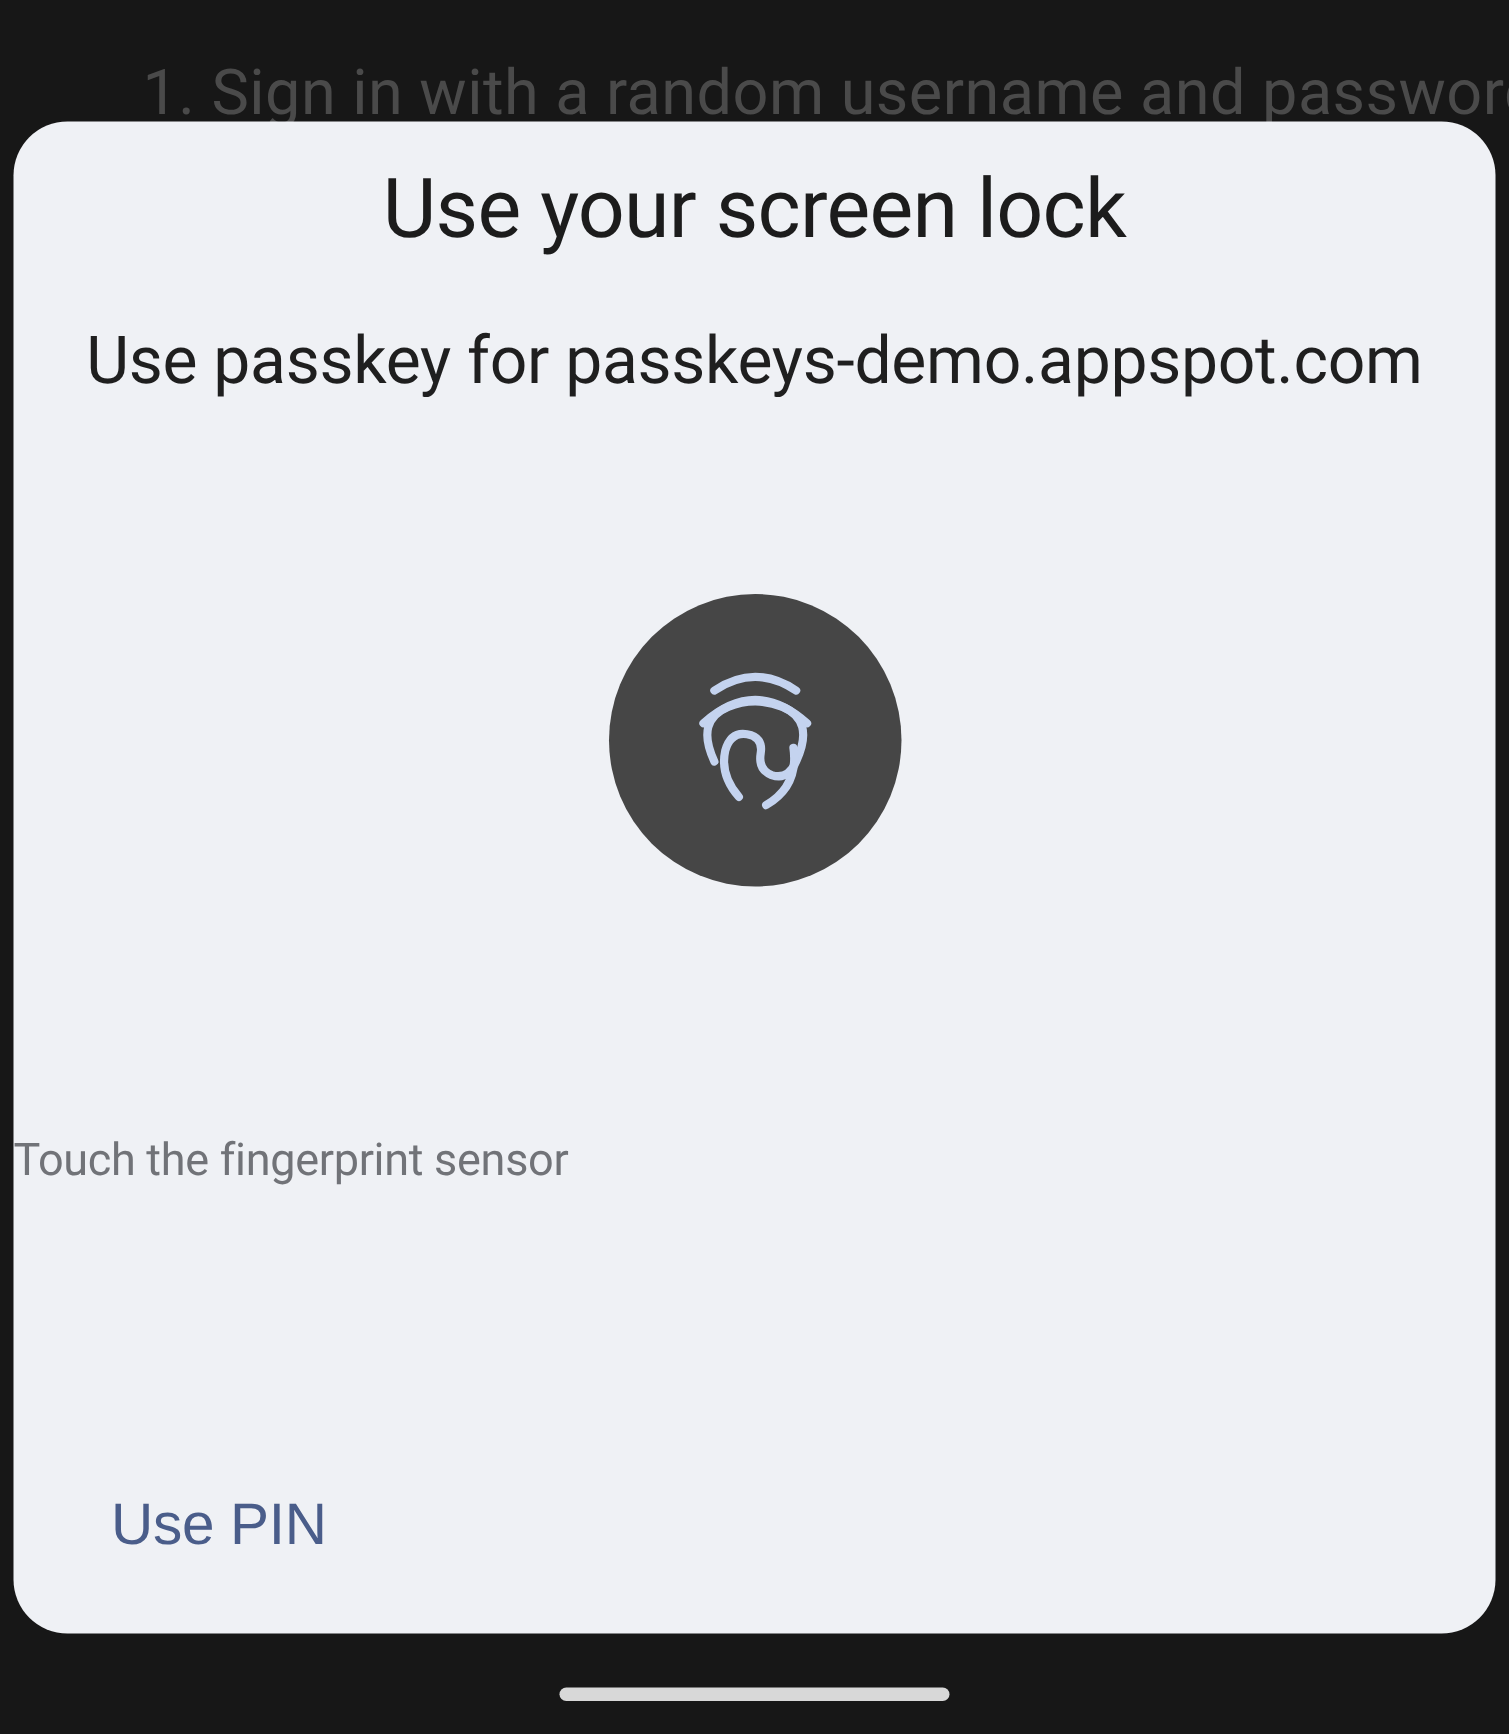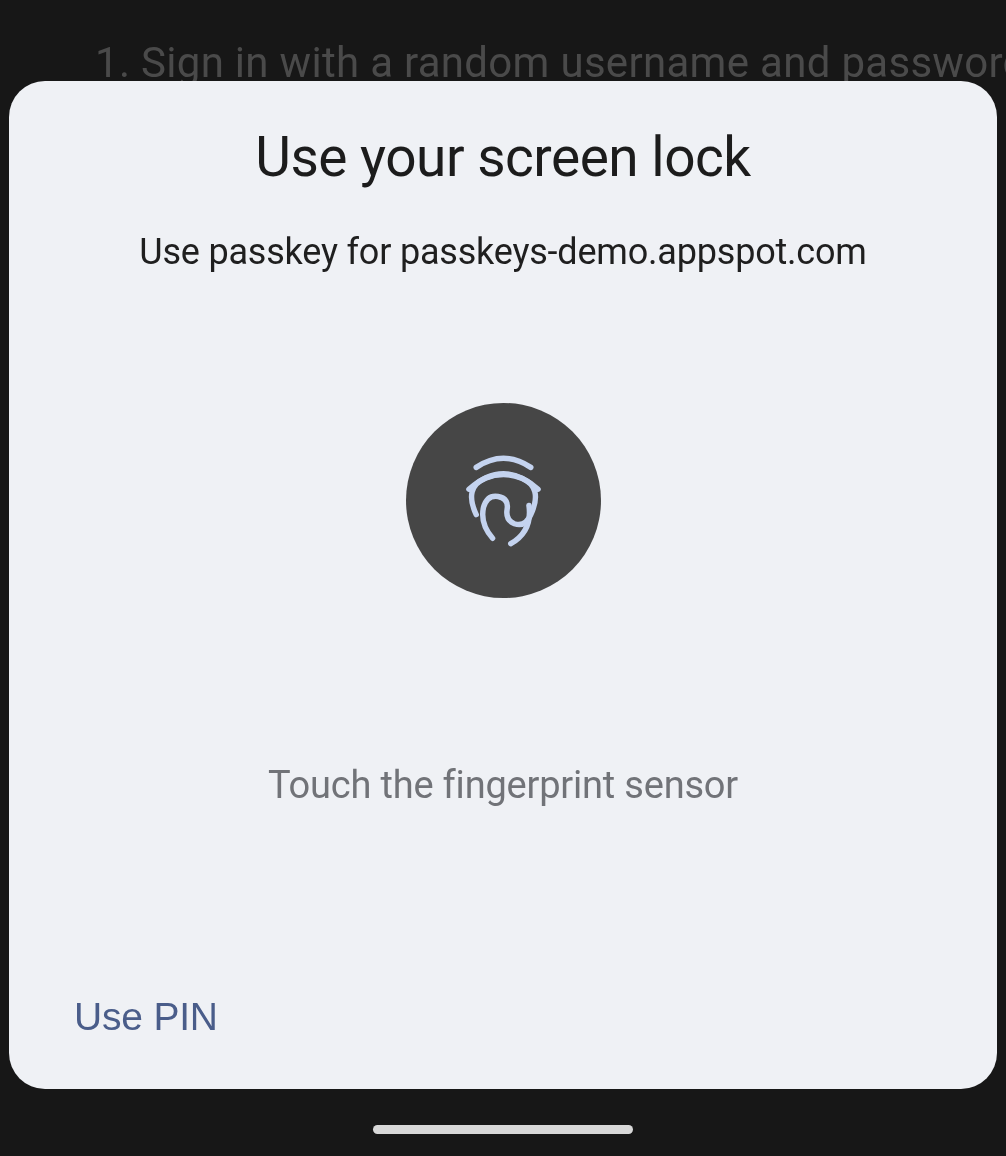--- a/index.html
+++ b/index.html
@@ -30,41 +30,41 @@
     .dialog {
       position: absolute;
       top: 81px;
       left: 9px;
       right: 9px;
       bottom: 67px;
       background: #eff1f5;
       border-radius: 36px;
       display: flex;
       flex-direction: column;
-      padding-top: 44px;
+      padding-top: 27px;
     }
     .dialog-title {
       text-align: center;
       font-size: 55px;
       font-weight: 400;
       color: #1c1c1c;
       letter-spacing: -0.5px;
       margin-bottom: 42px;
     }
     .dialog-subtitle {
       text-align: center;
       font-size: 40px;
       font-weight: 400;
       color: #1f1f1f;
       letter-spacing: -0.3px;
       margin-bottom: 30px;
     }
     .dialog-passkey-text {
       text-align: center;
-      font-size: 36px;
+      font-size: 44px;
       font-weight: 400;
       color: #1f1f1f;
       letter-spacing: -0.2px;
     }
     .fingerprint-container {
       display: flex;
       justify-content: center;
       margin-top: 130px;
     }
     .fingerprint-circle {
@@ -74,22 +74,21 @@
       background: #464646;
       display: flex;
       align-items: center;
       justify-content: center;
     }
     .fingerprint-icon-svg {
       width: 95px;
       height: 100px;
     }
     .instruction-text {
-      text-align: center;
-      font-size: 38px;
+      font-size: 30px;
       font-weight: 400;
       color: #717378;
       margin-top: 165px;
       letter-spacing: -0.2px;
     }
     .use-pin-button {
       position: absolute;
       bottom: 50px;
       left: 65px;
       font-size: 39px;

